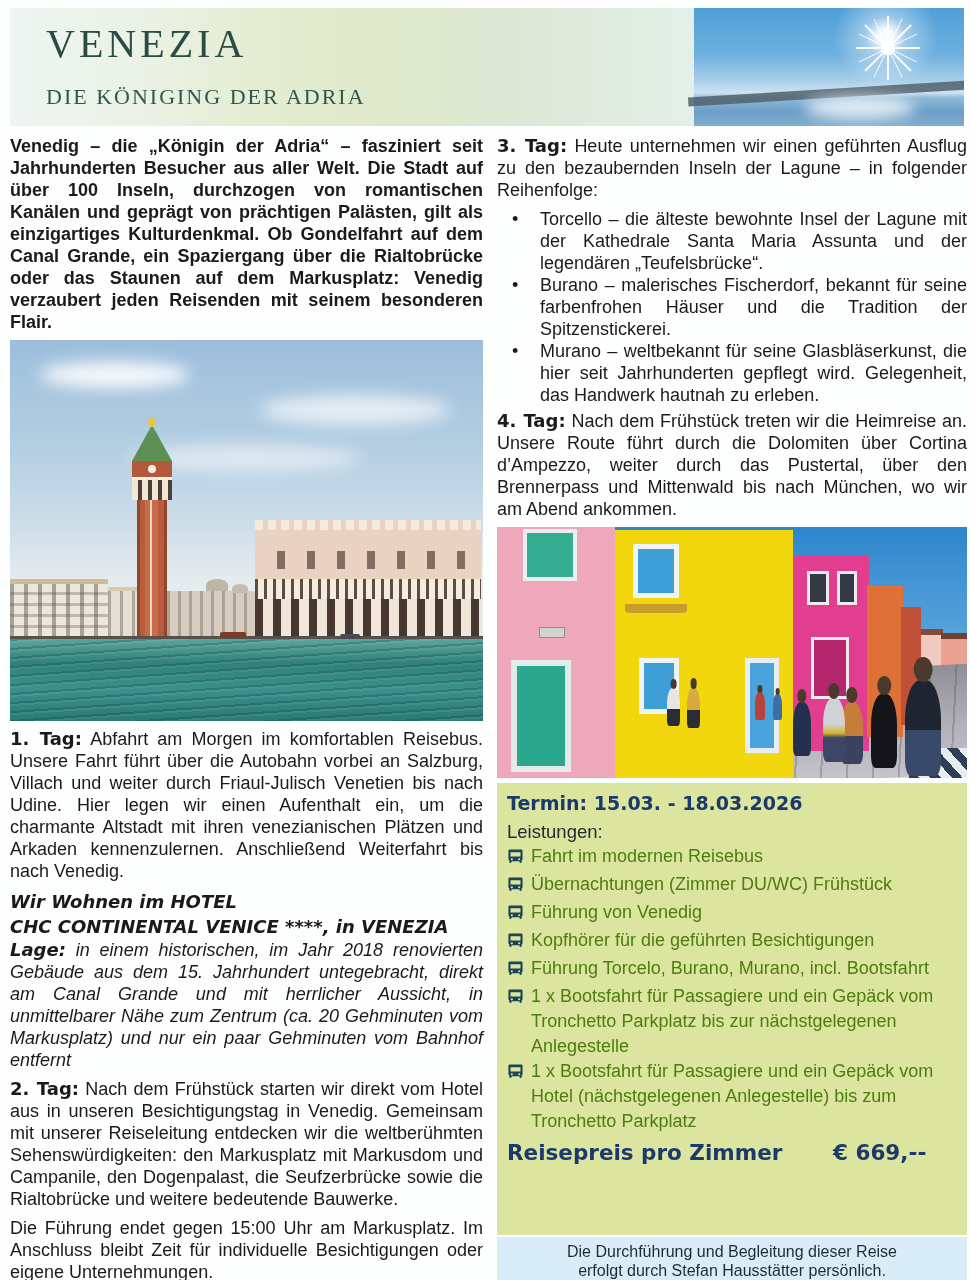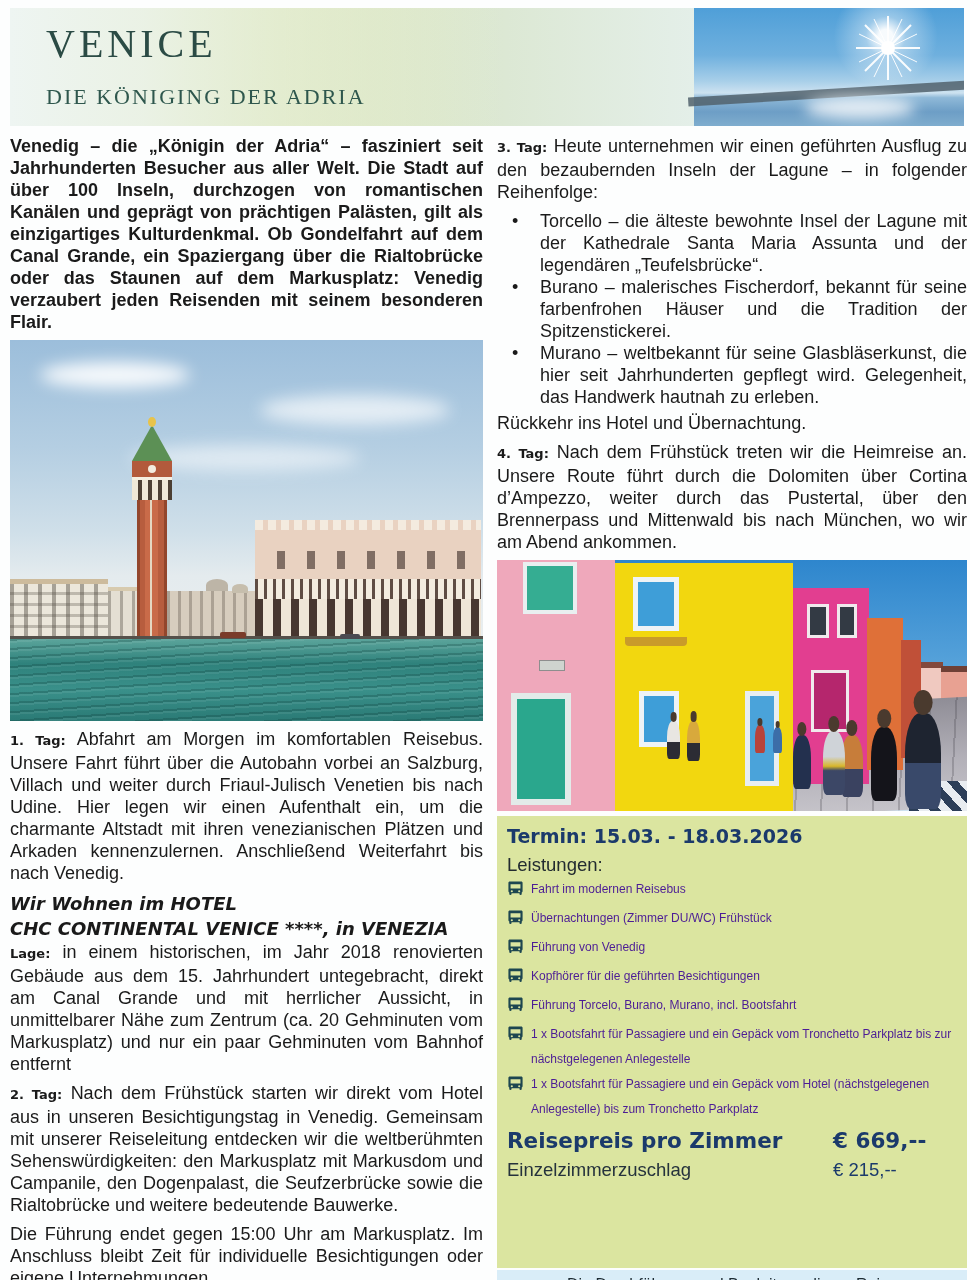--- a/index.html
+++ b/index.html
@@ -20,23 +20,23 @@
   .hfade{position:absolute;inset:0;background:linear-gradient(90deg,#eef5f2 0%,rgba(238,245,242,.85) 14%,rgba(238,245,242,0) 52%)}
   .htext{position:relative;padding:12px 0 0 36px}
   .title{font-family:"Liberation Serif",serif;font-weight:400;font-size:40px;letter-spacing:4px;color:#2b4b45}
   .subtitle{font-family:"Liberation Serif",serif;font-weight:400;font-size:22px;letter-spacing:2px;color:#2e574d;margin-top:17px}
 
   
   .columns{display:flex;gap:14px;margin-top:9px}
   .col-left{width:473px}
   .col-right{width:470px}
   p.jp{font-size:18px;line-height:22px;text-align:justify;margin-bottom:7px}
-  .daylabel{font-family:"DejaVu Sans",sans-serif;font-weight:bold;font-size:13px}
+  .daylabel{font-family:"DejaVu Sans",sans-serif;font-weight:bold;font-size:18px}
   .hotel-line{font-family:"DejaVu Sans",sans-serif;font-weight:bold;font-style:italic;font-size:18px;line-height:25px}
-  .lage p, .lage{}
+  .lage p, .lage{font-style:italic}
   .nomargin{margin-bottom:2px}
 
   
   ul.bullets{list-style:none;margin:0 0 4px 0}
   ul.bullets li{position:relative;padding-left:43px;font-size:18px;line-height:22px;text-align:justify}
   ul.bullets li::before{content:"•";position:absolute;left:15px;top:0;font-size:18px}
 
   
   .photo{position:relative;overflow:hidden}
   .photo div{position:absolute}
@@ -126,21 +126,21 @@
   .p9{left:276px;bottom:58px;width:9px;height:26px;background:#3c6ea8}
 
   
   .offer-box{background:#dbe5a0;margin-top:0;padding:9px 12px 24px 10px;height:452px}
   .termin-row{display:flex;justify-content:space-between;align-items:center}
   .termin{font-family:"DejaVu Sans",sans-serif;font-weight:bold;font-size:19px;color:#1b3a6b}
   .reise-badge{background:#cfe9f6;font-family:"DejaVu Sans",sans-serif;font-weight:bold;font-size:19px;color:#1b3a6b;
     padding:1px 10px}
   .leist-label{font-size:18.5px;color:#222b30;margin-top:5px;line-height:25px}
   ul.leistungen{list-style:none}
-  ul.leistungen li{display:flex;font-size:12px;line-height:25px;color:#4c1d95}
+  ul.leistungen li{display:flex;font-size:18px;line-height:25px;color:#4d7c0f}
   .bus{flex:0 0 24px;color:#1d4650;padding-top:3px}
   .price-row{display:flex;margin-top:6px}
   .price-row .lbl{flex:1}
   .price-row .val{width:122px}
   .price-big{font-family:"DejaVu Sans",sans-serif;font-weight:bold;font-size:21.5px;color:#1b3a6b}
   .price-small{font-size:18.5px;color:#25323c}
   .price-small .val{color:#1b3a6b}
 
   .footer-note{background:#d9edf8;text-align:center;font-size:16px;line-height:19px;color:#1d2c34;
     padding:5px 46px 6px 46px;margin-top:2px}
@@ -163,21 +163,21 @@
           <line x1="20" y1="5" x2="48" y2="63" stroke-width="1"></line>
             <line x1="48" y1="5" x2="20" y2="63" stroke-width="1"></line>
           <line x1="5" y1="20" x2="63" y2="48" stroke-width="1"></line>
             <line x1="63" y1="20" x2="5" y2="48" stroke-width="1"></line>
         </g>
         <circle cx="34" cy="34" r="7" fill="#ffffff"></circle>
       </svg>
     </div>
     <div class="hfade"></div>
     <div class="htext">
-      <div class="title">VENICE</div>
+      <div class="title">VENEZIA</div>
       <div class="subtitle">DIE KÖNIGING DER ADRIA</div>
     </div>
   </div>
 
   <div class="columns">
 
     <div class="col-left">
       <p class="jp" style="font-weight:bold">Venedig – die „Königin der Adria“ – fasziniert seit Jahrhunderten Besucher aus aller Welt. Die Stadt auf über 100 Inseln, durchzogen von romantischen Kanälen und geprägt von prächtigen Palästen, gilt als einzigartiges Kulturdenkmal. Ob Gondelfahrt auf dem Canal Grande, ein Spaziergang über die Rialtobrücke oder das Staunen auf dem Markusplatz: Venedig verzaubert jeden Reisenden mit seinem besonderen Flair.</p>
 
       <div class="photo venice">
@@ -217,21 +217,20 @@
 
     </div>
 
     <div class="col-right">
       <p class="jp nomargin"><strong class="daylabel">3. Tag:</strong> <span>Heute unternehmen wir einen geführten Ausflug zu den bezaubernden Inseln der Lagune – in folgender Reihenfolge:</span></p>
       <ul class="bullets">
         <li>Torcello – die älteste bewohnte Insel der Lagune mit der Kathedrale Santa Maria Assunta und der legendären „Teufelsbrücke“.</li>
         <li>Burano – malerisches Fischerdorf, bekannt für seine farbenfrohen Häuser und die Tradition der Spitzenstickerei.</li>
         <li>Murano – weltbekannt für seine Glasbläserkunst, die hier seit Jahrhunderten gepflegt wird. Gelegenheit, das Handwerk hautnah zu erleben.</li>
       </ul>
-      <p class="jp">Rückkehr ins Hotel und Übernachtung.</p>
 
       <p class="jp nomargin"><strong class="daylabel">4. Tag:</strong> <span>Nach dem Frühstück treten wir die Heimreise an. Unsere Route führt durch die Dolomiten über Cortina d’Ampezzo, weiter durch das Pustertal, über den Brennerpass und Mittenwald bis nach München, wo wir am Abend ankommen.</span></p>
 
       <div class="photo burano">
         <div class="far1"></div>
         <div class="far2"></div>
         <div class="far3"></div>
         <div class="far4"></div>
         <div class="canal"></div>
         <div class="bu-pave"></div>
@@ -311,22 +310,18 @@
               <span class="bus"><svg width="17" height="17" viewBox="0 0 24 24">
                   <path fill="currentColor" d="M4 2h16c1.2 0 2 .9 2 2v12c0 .8-.5 1.5-1.2 1.8V19.6a1.6 1.6 0 0 1-3.2 0v-1H6.4v1a1.6 1.6 0 0 1-3.2 0v-1.8C2.5 17.5 2 16.8 2 16V4c0-1.1.8-2 2-2zm1 4v6h14V6H5zm1.8 8.3a1.5 1.5 0 1 0 0 3 1.5 1.5 0 0 0 0-3zm10.4 0a1.5 1.5 0 1 0 0 3 1.5 1.5 0 0 0 0-3z"></path>
                 </svg></span>
               <span>1 x Bootsfahrt für Passagiere und ein Gepäck vom Hotel (nächstgelegenen Anlegestelle) bis zum Tronchetto Parkplatz</span>
             </li>
         </ul>
         <div class="price-row price-big">
           <span class="lbl">Reisepreis pro Zimmer</span>
           <span class="val">€ 669,--</span>
         </div>
-        <div class="price-row price-small">
-          <span class="lbl">Einzelzimmerzuschlag</span>
-          <span class="val">€ 215,--</span>
-        </div>
       </div>
 
       <div class="footer-note">Die Durchführung und Begleitung dieser Reise erfolgt durch Stefan Hausstätter persönlich.</div>
     </div>
   </div>
 </div>
 
 </body></html>

